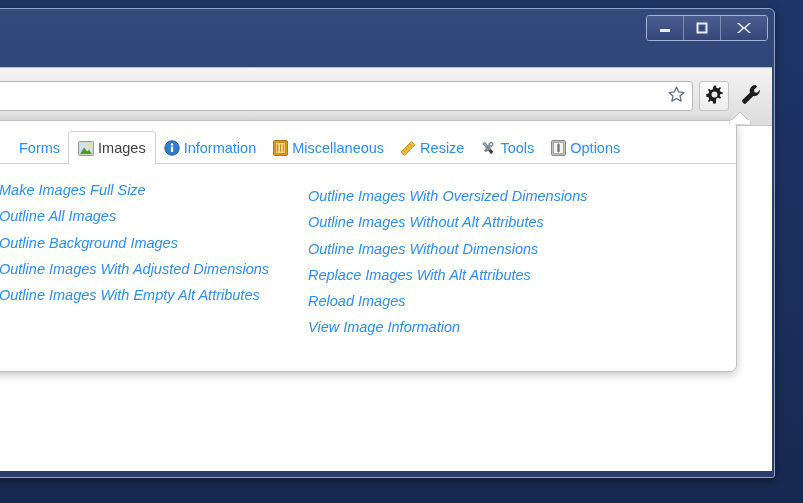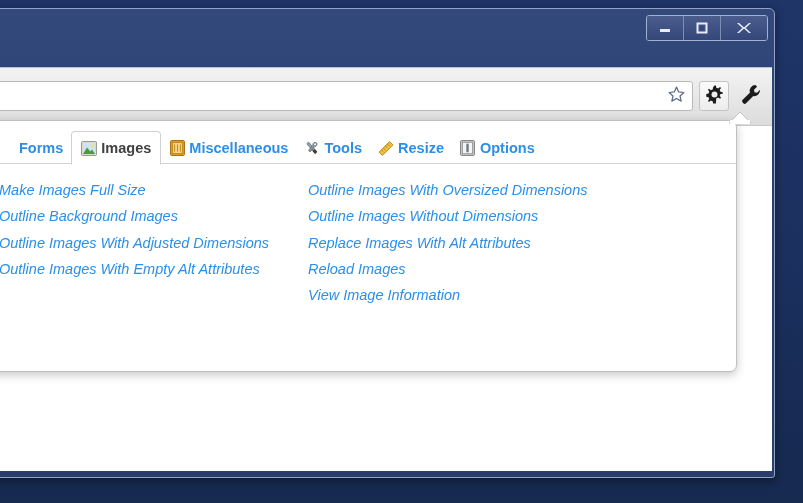--- a/index.html
+++ b/index.html
@@ -195,21 +195,21 @@
     gap: 4px;
     height: 32px;
     padding: 0 8px;
     font-size: 14.5px;
     color: #2b8fe8;
     cursor: pointer;
     box-sizing: border-box;
     white-space: nowrap;
     z-index: 1;
   }
-  .tab .tab-label { line-height: 1; font-weight: bold; }
+  .tab .tab-label { line-height: 1; }
   .tab.active {
     color: #404040;
     background: #ffffff;
     border: 1px solid #d2d2d2;
     border-bottom: 1px solid #ffffff;
     border-radius: 4px 4px 0 0;
     margin-bottom: -1px;
     padding: 16px 9px;
   }
   .tab .tab-icon {
@@ -223,21 +223,21 @@
 
   
   #commands {
     display: flex;
     padding: 13px 0 0 0;
   }
   .cmd-col {
     box-sizing: border-box;
   }
   #col-left  { width: 372px; padding-left: 68px; }
-  #col-right { width: 400px; padding-left: 5px; }
+  #col-right { width: 400px; padding-left: 5px; margin-top: 6px; }
   .cmd-link {
     display: block;
     font-size: 14.5px;
     color: #2b8fe8;
     text-decoration: none;
     line-height: 26.3px;
     white-space: nowrap;
     cursor: pointer;
     font-style: italic;
   }
@@ -334,90 +334,102 @@
           <svg width="16" height="15" viewBox="0 0 16 15">
             <rect x="0.5" y="0.5" width="15" height="14" rx="1" fill="#d9d9cf" stroke="#9a9a8c"></rect>
             <rect x="2" y="2" width="12" height="11" fill="#cfe3f5"></rect>
             <path d="M2 13 L6 6.5 L9.3 10.5 L11 8.5 L14 13 Z" fill="#4f9b33"></path>
             <circle cx="11.3" cy="4.6" r="1.6" fill="#f2e26a"></circle>
           </svg>
         </span>
         <span class="tab-label">Images</span>
       </div>
 
+      <div class="tab">
+        <span class="tab-icon">
+          <svg width="16" height="16" viewBox="0 0 16 16">
+            <circle cx="8" cy="8" r="7.2" fill="#2f7fd0" stroke="#1c5a9b"></circle>
+            <circle cx="8" cy="4.4" r="1.25" fill="#ffffff"></circle>
+            <rect x="6.9" y="6.5" width="2.2" height="5.6" rx="0.6" fill="#ffffff"></rect>
+          </svg>
+        </span>
+        <span class="tab-label">Information</span>
+      </div>
 
       <div class="tab">
         <span class="tab-icon">
           <svg width="15" height="16" viewBox="0 0 15 16">
             <rect x="0.6" y="0.6" width="13.8" height="14.8" rx="1" fill="#e8a21f" stroke="#a7690a"></rect>
             <rect x="2.6" y="2.4" width="9.8" height="11.2" fill="#f7d489" stroke="#c08b1d"></rect>
             <line x1="4.6" y1="4.4" x2="4.6" y2="11.6" stroke="#c08b1d"></line>
             <line x1="7.5" y1="4.4" x2="7.5" y2="11.6" stroke="#c08b1d"></line>
             <line x1="10.4" y1="4.4" x2="10.4" y2="11.6" stroke="#c08b1d"></line>
           </svg>
         </span>
         <span class="tab-label">Miscellaneous</span>
       </div>
 
+
+      <div class="tab">
+        <span class="tab-icon">
+          <svg width="17" height="17" viewBox="0 0 17 17">
+            <g transform="rotate(-45 8.5 8.5)">
+              <rect x="0.6" y="6" width="15.8" height="5" fill="#f0bf3f" stroke="#b8860b" stroke-width="0.9"></rect>
+              <line x1="4" y1="6" x2="4" y2="8.6" stroke="#a97c12" stroke-width="0.8"></line>
+              <line x1="7" y1="6" x2="7" y2="9.3" stroke="#a97c12" stroke-width="0.8"></line>
+              <line x1="10" y1="6" x2="10" y2="8.6" stroke="#a97c12" stroke-width="0.8"></line>
+              <line x1="13" y1="6" x2="13" y2="9.3" stroke="#a97c12" stroke-width="0.8"></line>
+            </g>
+          </svg>
+        </span>
+        <span class="tab-label">Resize</span>
+      </div>
 
       <div class="tab">
         <span class="tab-icon">
           <svg width="18" height="18" viewBox="0 0 18 18">
             <g transform="rotate(-40 9 9)">
               <rect x="7.6" y="1.5" width="2.8" height="11" fill="#9aa3ab" stroke="#5e666d" stroke-width="0.7"></rect>
               <rect x="7.2" y="12" width="3.6" height="4.4" rx="0.6" fill="#3d3d3d"></rect>
             </g>
             <g transform="rotate(40 9 9)">
               <path d="M9 1.3 a2.6 2.6 0 0 0-1.3 4.6 L7.7 12.6 a1.3 1.3 0 0 0 2.6 0 L10.3 5.9 A2.6 2.6 0 0 0 9 1.3 Z" fill="#8d959c" stroke="#5a6269" stroke-width="0.7"></path>
               <circle cx="9" cy="3.6" r="1.1" fill="#ffffff"></circle>
             </g>
           </svg>
         </span>
         <span class="tab-label">Tools</span>
       </div>
 
       <div class="tab">
         <span class="tab-icon">
-          <svg width="17" height="17" viewBox="0 0 17 17">
-            <g transform="rotate(-45 8.5 8.5)">
-              <rect x="0.6" y="6" width="15.8" height="5" fill="#f0bf3f" stroke="#b8860b" stroke-width="0.9"></rect>
-              <line x1="4" y1="6" x2="4" y2="8.6" stroke="#a97c12" stroke-width="0.8"></line>
-              <line x1="7" y1="6" x2="7" y2="9.3" stroke="#a97c12" stroke-width="0.8"></line>
-              <line x1="10" y1="6" x2="10" y2="8.6" stroke="#a97c12" stroke-width="0.8"></line>
-              <line x1="13" y1="6" x2="13" y2="9.3" stroke="#a97c12" stroke-width="0.8"></line>
-            </g>
-          </svg>
-        </span>
-        <span class="tab-label">Resize</span>
-      </div>
-
-      <div class="tab">
-        <span class="tab-icon">
           <svg width="15" height="16" viewBox="0 0 15 16">
             <rect x="0.6" y="0.6" width="13.8" height="14.8" rx="1" fill="#cfcfcf" stroke="#7d7d7d"></rect>
             <rect x="2.4" y="2.3" width="10.2" height="11.4" fill="#f4f4f4" stroke="#9b9b9b"></rect>
             <rect x="6.3" y="3.6" width="2.4" height="8.8" rx="1.1" fill="#6f7880"></rect>
           </svg>
         </span>
         <span class="tab-label">Options</span>
       </div>
 
     </div>
 
     <div id="commands">
 
       <div id="col-left" class="cmd-col">
         <a class="cmd-link">Make Images Full Size</a>
+        <a class="cmd-link">Outline All Images</a>
         <a class="cmd-link">Outline Background Images</a>
         <a class="cmd-link">Outline Images With Adjusted Dimensions</a>
         <a class="cmd-link">Outline Images With Empty Alt Attributes</a>
       </div>
 
       <div id="col-right" class="cmd-col">
         <a class="cmd-link">Outline Images With Oversized Dimensions</a>
+        <a class="cmd-link">Outline Images Without Alt Attributes</a>
         <a class="cmd-link">Outline Images Without Dimensions</a>
         <a class="cmd-link">Replace Images With Alt Attributes</a>
         <a class="cmd-link">Reload Images</a>
         <a class="cmd-link">View Image Information</a>
       </div>
 
     </div>
 
   </div>
 

